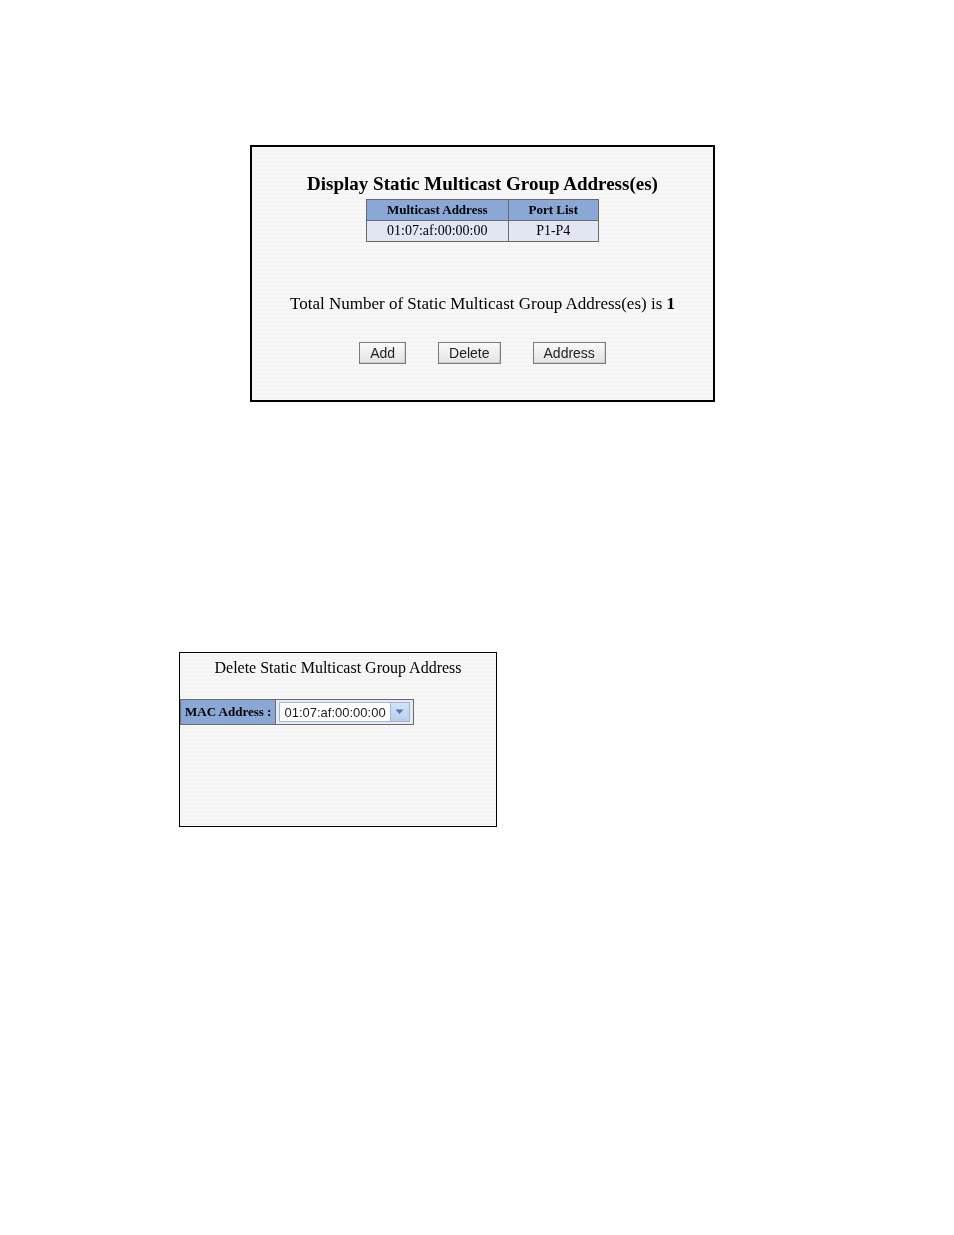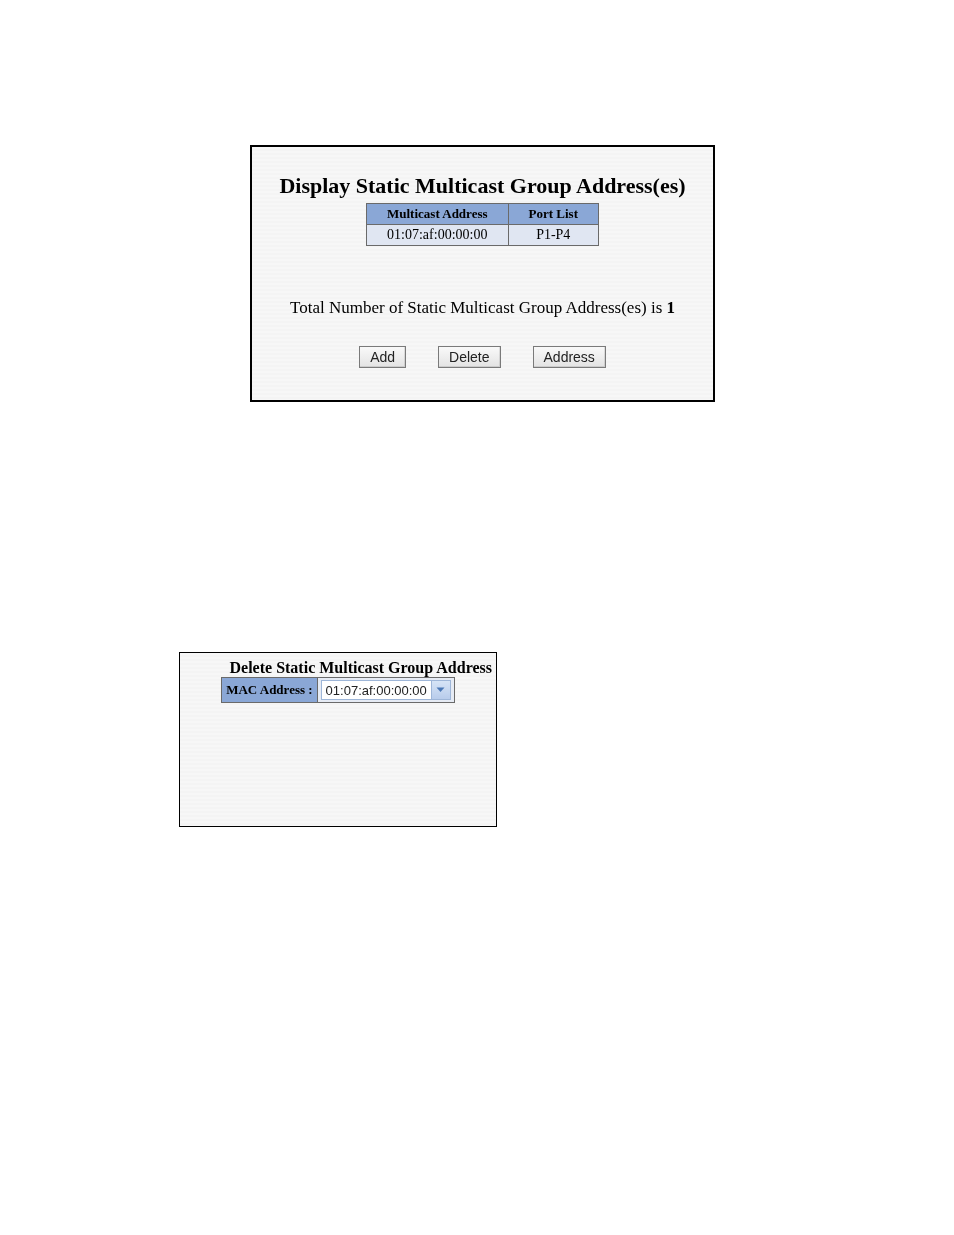--- a/index.html
+++ b/index.html
@@ -23,21 +23,21 @@
         to bottom,
         #f7f7f7 0px,
         #f7f7f7 2px,
         #f4f4f4 2px,
         #f4f4f4 4px
       );
       text-align: center;
     }
     .panel-display .title {
       font-weight: bold;
-      font-size: 22px;
+      font-size: 19px;
       margin-top: 26px;
       color: #000;
     }
     table.address-table {
       border-collapse: collapse;
       margin: 4px auto 0 auto;
     }
     table.address-table th {
       background: #8aa7d6;
       border: 1px solid #6a6a6a;
@@ -88,29 +88,29 @@
       background: repeating-linear-gradient(
         to bottom,
         #f7f7f7 0px,
         #f7f7f7 2px,
         #f4f4f4 2px,
         #f4f4f4 4px
       );
       text-align: center;
     }
     .panel-delete .title2 {
-      text-align: right;
-      font-weight: bold;
+      text-align: center;
+      font-weight: normal;
       font-size: 16px;
       padding: 6px 4px 0 4px;
       color: #000;
     }
     .form-row-wrap {
+      margin-top: 22px;
       display: flex;
-      justify-content: center;
     }
     table.form-table {
       border-collapse: collapse;
     }
     table.form-table td.label {
       background: #8aa7d6;
       border: 1px solid #6a6a6a;
       font-weight: bold;
       font-size: 13px;
       padding: 3px 4px;

